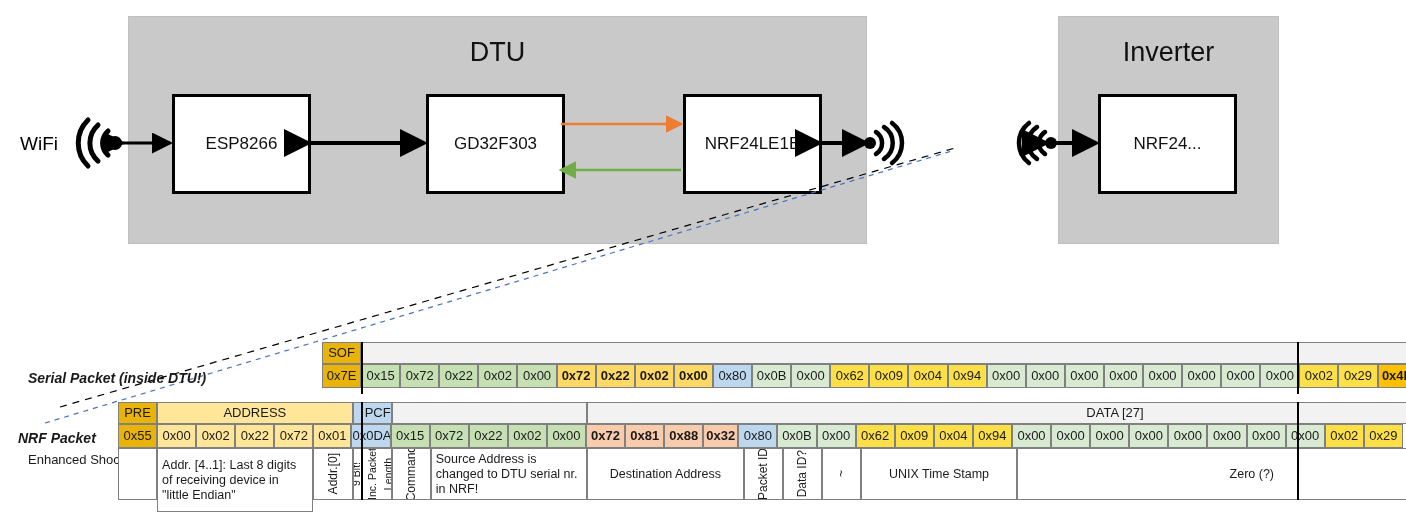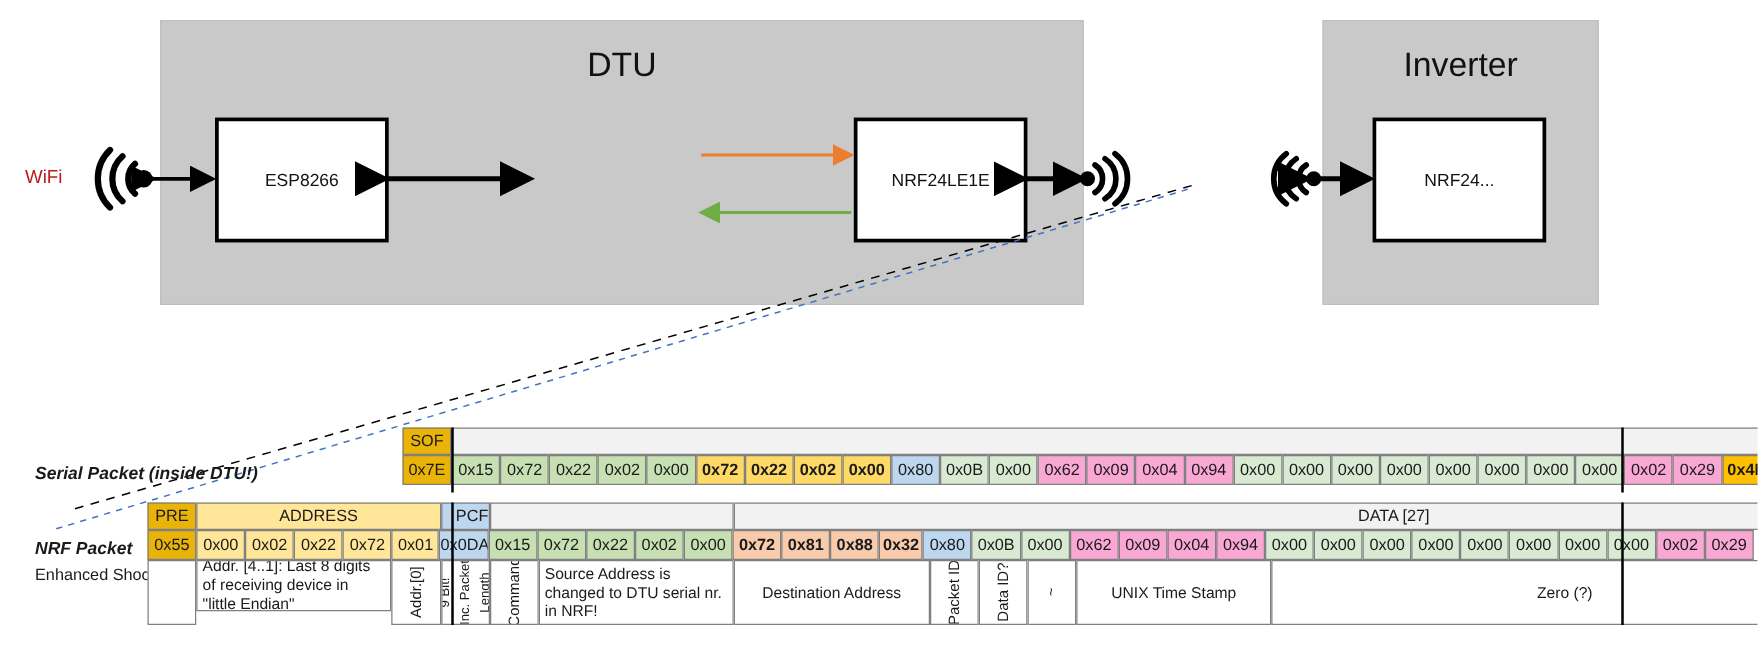--- a/index.html
+++ b/index.html
@@ -4,37 +4,37 @@
 <style>
   html,body{margin:0;padding:0;}
   body{
     width:1406px;height:523px;background:#ffffff;position:relative;overflow:hidden;
     font-family:"Liberation Sans", sans-serif;color:#1a1a1a;
   }
   
   #block-diagram{position:absolute;left:0;top:0;width:1406px;height:330px;}
   .gray-box{position:absolute;background:#c9c9c9;border:1px solid #bfbfbf;}
   .gray-title{position:absolute;width:100%;text-align:center;font-size:27px;color:#111;}
-  .white-box{position:absolute;background:#ffffff;border:3px solid #000;display:flex;align-items:center;justify-content:center;font-size:14px;color:#111;}
-  .wifi-label{position:absolute;font-size:15px;color:#b91c1c;}
+  .white-box{position:absolute;background:#ffffff;border:3px solid #000;display:flex;align-items:center;justify-content:center;font-size:17px;color:#111;}
+  .wifi-label{position:absolute;font-size:19px;color:#000000;}
   .antenna{position:absolute;}
   .arrow-h{position:absolute;}
   svg{display:block;overflow:visible;}
 
   
   #packets{position:absolute;left:0;top:330px;width:1406px;height:193px;}
   .row{position:absolute;display:flex;}
   .cell{
     box-sizing:border-box;border:1px solid #808080;height:24px;line-height:22px;
     font-size:13px;text-align:center;background:#ffffff;white-space:nowrap;overflow:hidden;
   }
   .hdr{height:22px;line-height:20px;font-size:13px;}
   .b{font-weight:bold;}
   .c-gray{background:#eab308;}
-  .c-gray2{background:#f9a8d4;}
+  .c-gray2{background:#fde047;}
   .c-green{background:#c6e0b4;}
   .c-green-l{background:#d9ead3;}
   .c-yellow{background:#ffd966;}
   .c-yellow-l{background:#ffe699;}
   .c-orange{background:#ffc000;}
   .c-blue{background:#bdd7ee;}
   .c-salmon{background:#f8cbad;}
   .c-none{background:#f2f2f2;}
   .rowlabel{position:absolute;font-size:13px;}
   .rowlabel.bi{font-weight:bold;font-style:italic;font-size:14px;}
@@ -95,20 +95,23 @@
         <path d="M24 3 A19 19 0 0 0 24 35"></path>
         <path d="M16 -1 A25 25 0 0 0 16 39"></path>
       </g>
       <circle cx="38" cy="19" r="6" fill="#000"></circle>
     </svg>
   </div>
 
   <div class="white-box" style="left:172px;top:94px;width:133px;height:94px;">
     <span>ESP8266</span>
   </div>
+  <div class="white-box" style="left:426px;top:94px;width:133px;height:94px;">
+    <span>GD32F303</span>
+  </div>
   <div class="white-box" style="left:683px;top:94px;width:133px;height:94px;">
     <span>NRF24LE1E</span>
   </div>
   <div class="white-box" style="left:1098px;top:94px;width:133px;height:94px;">
     <span>NRF24...</span>
   </div>
 
   <svg class="arrow-h" style="left:0;top:0;" width="1406" height="330">
     <defs>
       <marker id="ah-black" markerWidth="7" markerHeight="7" refX="6" refY="3.5" orient="auto" markerUnits="strokeWidth">
@@ -139,21 +142,21 @@
 
     <line x1="60" y1="407" x2="955" y2="148" stroke="#000" stroke-width="1.2" stroke-dasharray="7,6"></line>
     <line x1="45" y1="423" x2="955" y2="150" stroke="#4472c4" stroke-width="1.2" stroke-dasharray="5,5"></line>
   </svg>
 </div>
 
 <div id="packets">
 
   <div class="rowlabel bi" style="left:28px;top:40px;">Serial Packet (inside DTU!)</div>
 
-  <div class="rowlabel bi" style="left:28px;top:100px;">NRF Packet</div>
+  <div class="rowlabel bi" style="left:18px;top:100px;">NRF Packet</div>
   <div class="rowlabel" style="left:28px;top:122px;">Enhanced Shockburst</div>
 
   <div class="row" id="serial-header" style="left:322px;top:12px;">
       <div class="cell c-gray hdr" style="width: 39.1px;">SOF</div>
       <div class="cell c-none hdr" style="width: 1094.8px;"></div>
     </div>
 
   <div class="row" id="serial-bytes" style="left:322px;top:34px;">
       <div class="cell c-gray" style="width: 39.1px;">0x7E</div>
       <div class="cell c-green" style="width: 39.1px;">0x15</div>
@@ -224,21 +227,21 @@
       <div class="cell c-green-l" style="width: 39.1px;">0x00</div>
       <div class="cell c-green-l" style="width: 39.1px;">0x00</div>
       <div class="cell c-green-l" style="width: 39.1px;">0x00</div>
       <div class="cell c-green-l" style="width: 39.1px;">0x00</div>
       <div class="cell c-gray2" style="width: 39.1px;">0x02</div>
       <div class="cell c-gray2" style="width: 39.1px;">0x29</div>
     </div>
 
   <div class="row" id="nrf-notes" style="left:118px;top:118px;">
       <div class="note " style="width: 39.1px; height: 52px; white-space: normal;"></div>
-      <div class="note left" style="width: 156.4px; height: 41px; white-space: normal;">Addr. [4..1]: Last 8 digits of receiving device in "little Endian"</div>
+      <div class="note left" style="width: 156.4px; height: 64px; white-space: normal;">Addr. [4..1]: Last 8 digits of receiving device in "little Endian"</div>
       <div class="note " style="width: 39.1px; height: 52px;">
         <span class="vert" style="font-size: 12px;">Addr.[0]</span>
       </div>
       <div class="note " style="width: 39.1px; height: 52px;">
         <div class="vstack">
           <span class="vert" style="font-size: 10.5px;">9 Bit!</span>
           <span class="vert" style="font-size: 10.5px;">Inc. Packet</span>
           <span class="vert" style="font-size: 10.5px;">Length</span>
         </div>
       </div>

